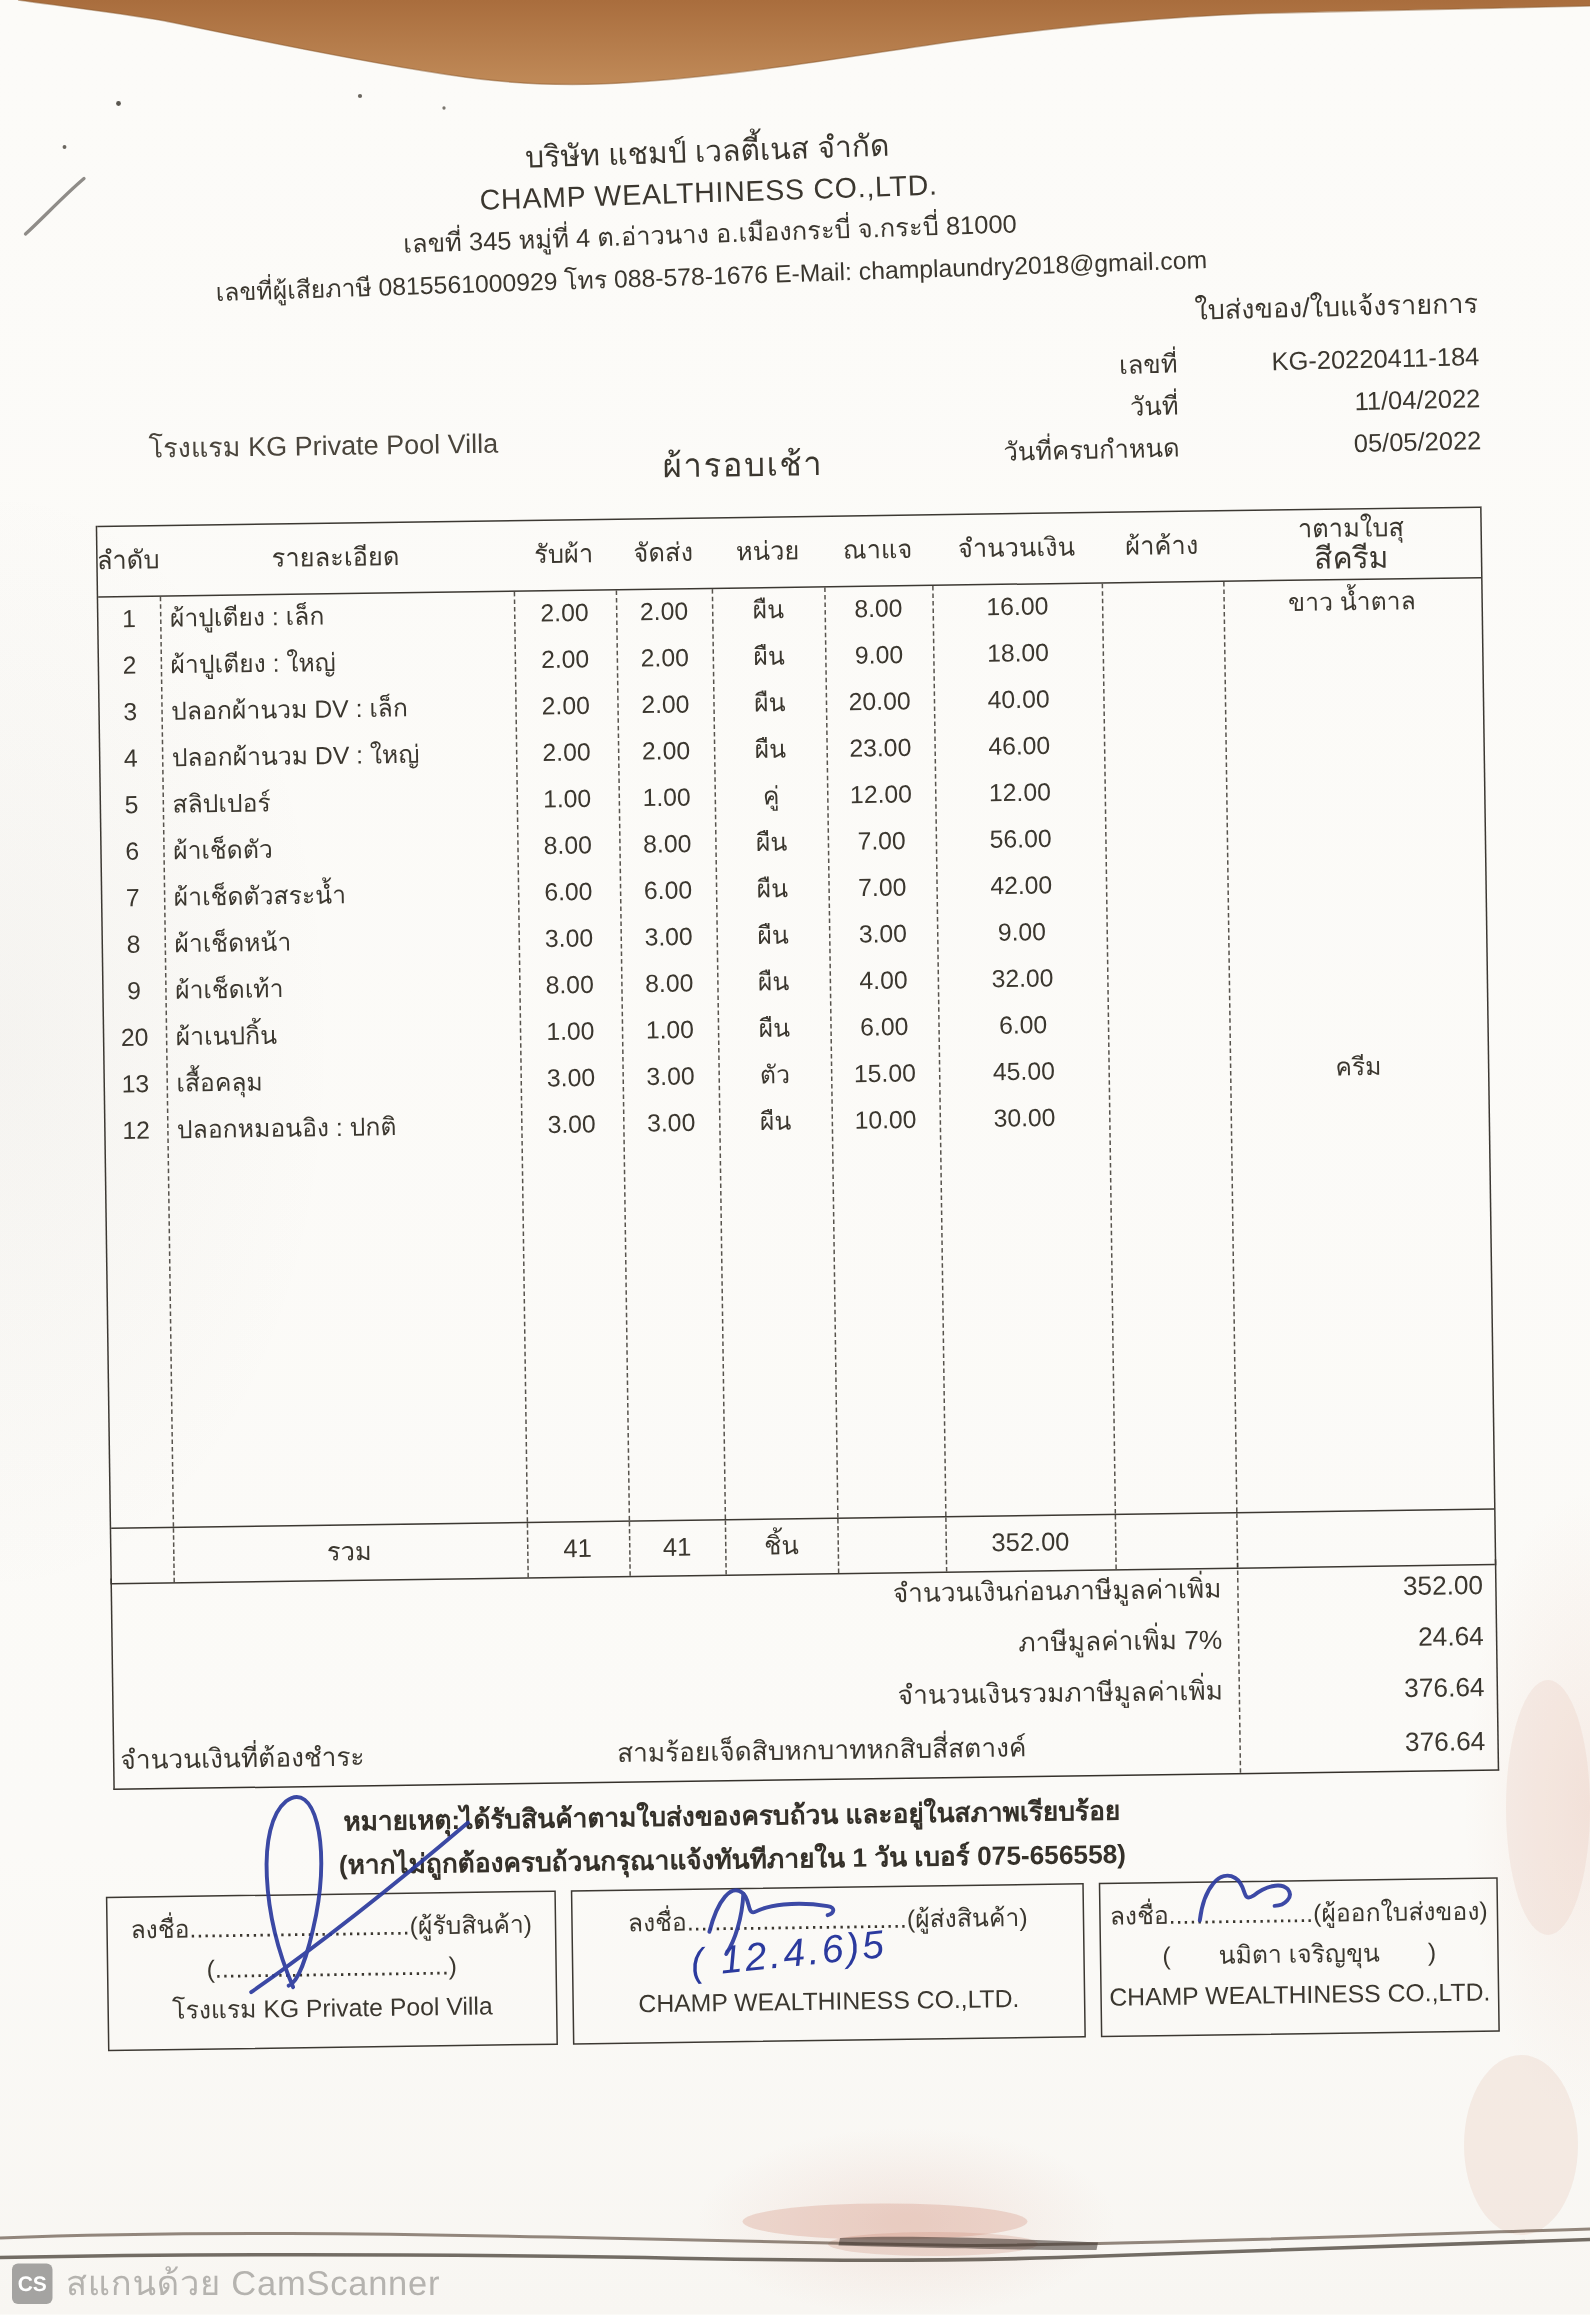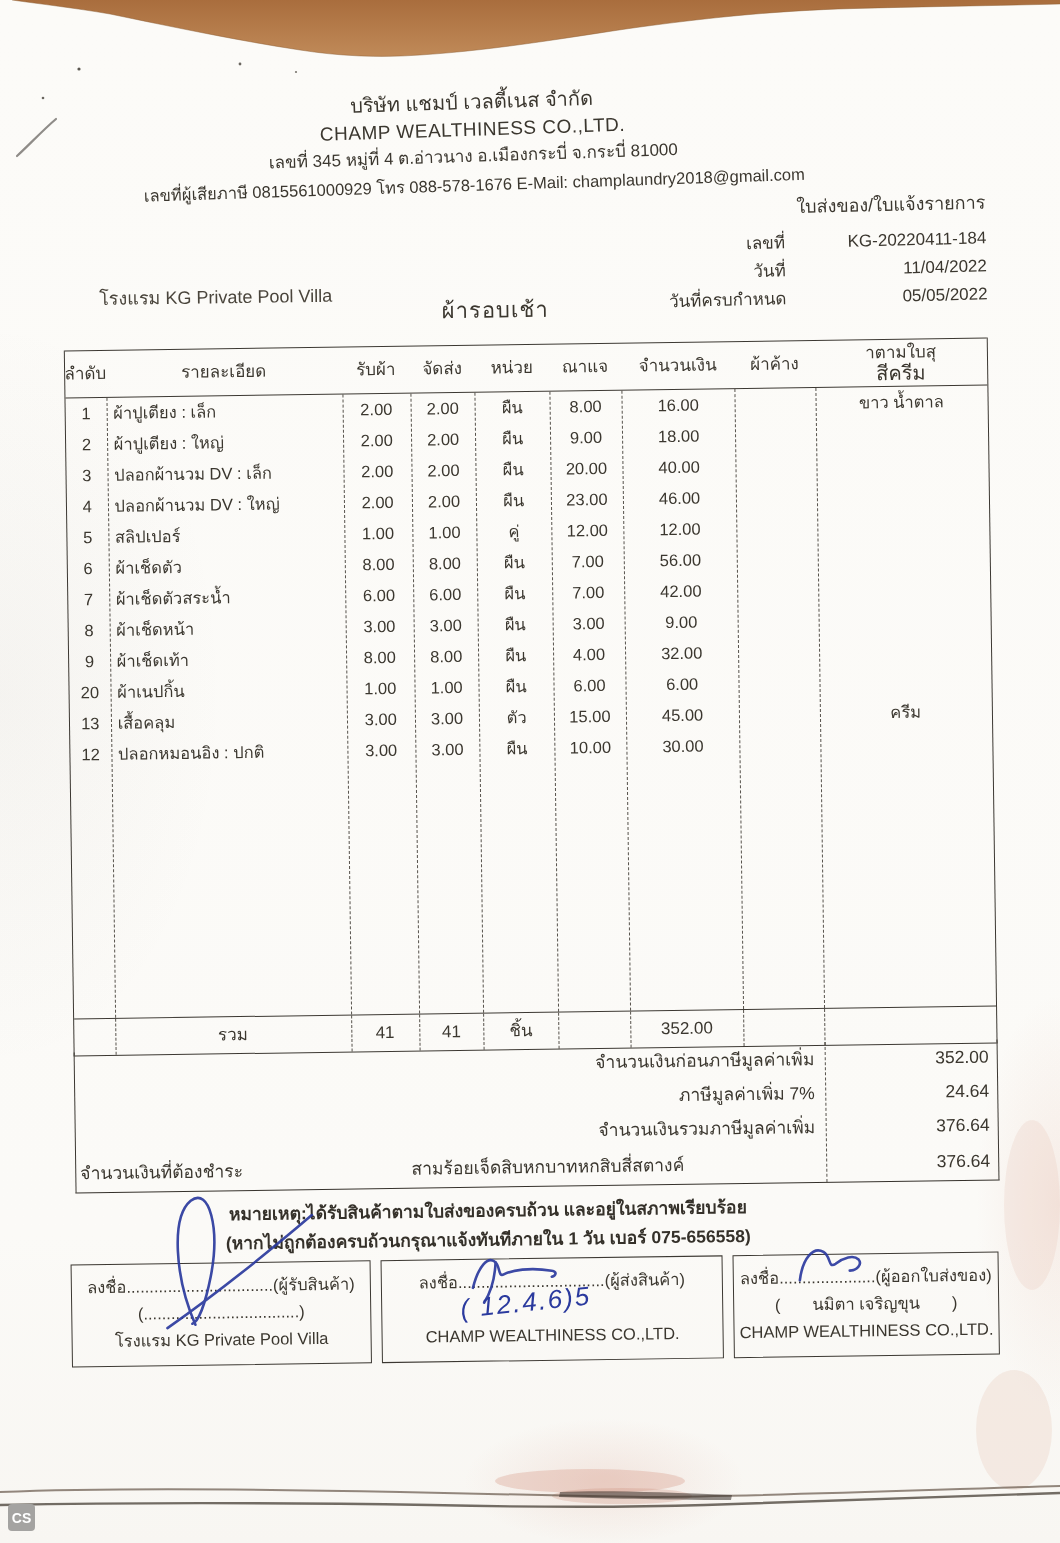--- a/index.html
+++ b/index.html
@@ -377,13 +377,14 @@
   <ellipse cx="622" cy="1496" rx="70" ry="8" fill="#c57d66" opacity=".22"></ellipse>
   <ellipse cx="1032" cy="1205" rx="28" ry="85" fill="#d9a08b" opacity=".14"></ellipse>
   <ellipse cx="1014" cy="1430" rx="38" ry="60" fill="#d9a08b" opacity=".16"></ellipse>
   <path d="M 0 1492 C 120 1487 260 1489 400 1492 C 510 1494 565 1496 645 1497 C 780 1496 920 1490 1060 1486" fill="none" stroke="#5a4a3c" stroke-width="2" opacity=".65"></path>
   <path d="M 0 1505 C 150 1502 300 1503 430 1505 C 520 1507 610 1508 705 1505 C 850 1500 960 1496 1060 1493" fill="none" stroke="#463d34" stroke-width="2.4" opacity=".75"></path>
   <path d="M 560 1492 C 602 1490 662 1492 732 1495 L 731 1500 C 660 1500 600 1498 559 1497 Z" fill="#3a322c" opacity=".55"></path>
 </svg>
 
 <div class="wm">
   <div class="wm-badge">CS</div>
+  <div class="wm-text">สแกนด้วย CamScanner</div>
 </div>
 
 </body></html>

